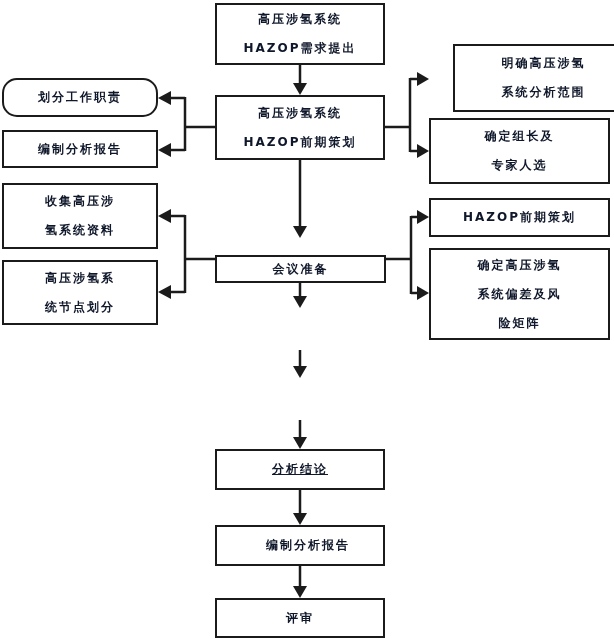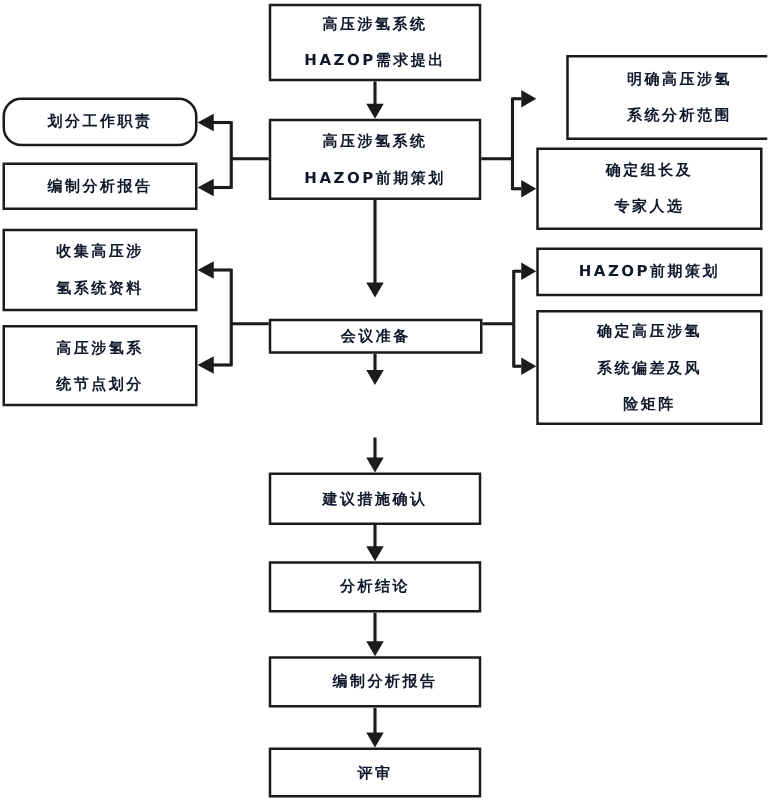--- a/index.html
+++ b/index.html
@@ -38,21 +38,21 @@
     line-height: 29px;
     letter-spacing: 2px;
     white-space: pre-line;
   }
   
   .n-request       { left:215px; top:3px;   width:170px; height:62px; }
   .n-planning      { left:215px; top:95px;  width:170px; height:65px; }
   .n-meeting-prep  { left:215px; top:255px; width:171px; height:28px; }
   .n-hazop-meeting { left:215px; top:308px; width:170px; height:42px; }
   .n-measures      { left:215px; top:378px; width:170px; height:42px; }
-  .n-conclusion    { left:215px; top:449px; width:170px; height:41px; }
+  .n-conclusion    { left:215px; top:449px; width:170px; height:41px;text-decoration:underline; }
   .n-report        { left:215px; top:525px; width:170px; height:41px;padding-left:16px; }
   .n-review        { left:215px; top:598px; width:170px; height:40px; }
   
   .n-duty          { left:2px;   top:78px;  width:156px; height:39px;border-radius:15px; }
   .n-procedure     { left:2px;   top:130px; width:156px; height:38px; }
   .n-collect       { left:2px;   top:183px; width:156px; height:66px; }
   .n-division      { left:2px;   top:260px; width:156px; height:65px; }
   
   .n-scope         { left:429px; top:44px;  width:181px; height:68px;margin-left:24px; }
   .n-leader        { left:429px; top:118px; width:181px; height:66px; }
@@ -133,21 +133,20 @@
       <line x1="411" y1="293" x2="417" y2="293"></line>
       <polygon points="417,286 417,300 429,293"></polygon>
     </g>
   </svg>
 
   <div class="node n-request">高压涉氢系统
 HAZOP需求提出</div>
   <div class="node n-planning">高压涉氢系统
 HAZOP前期策划</div>
   <div class="node n-meeting-prep">会议准备</div>
-  <div class="node n-measures">建议措施确认</div>
   <div class="node n-conclusion">分析结论</div>
   <div class="node n-report">编制分析报告</div>
   <div class="node n-review">评审</div>
 
   <div class="node n-duty">划分工作职责</div>
   <div class="node n-procedure">编制分析报告</div>
   <div class="node n-collect">收集高压涉
 氢系统资料</div>
   <div class="node n-division">高压涉氢系
 统节点划分</div>

